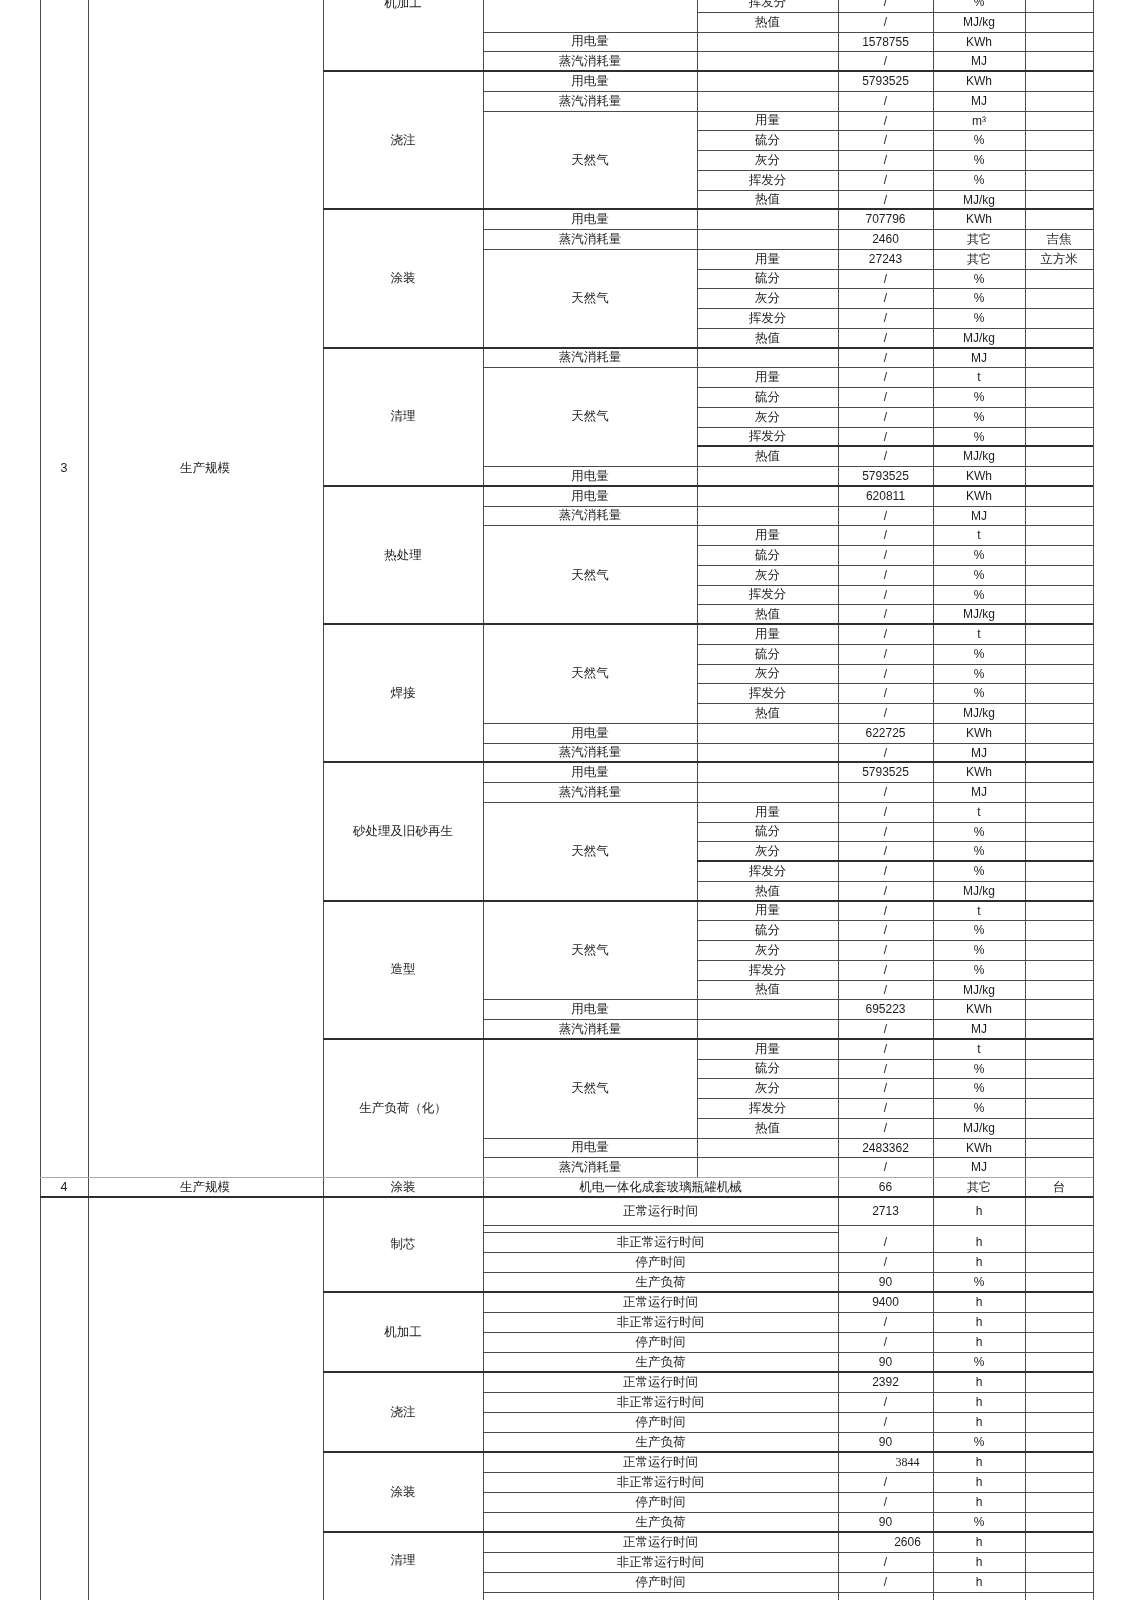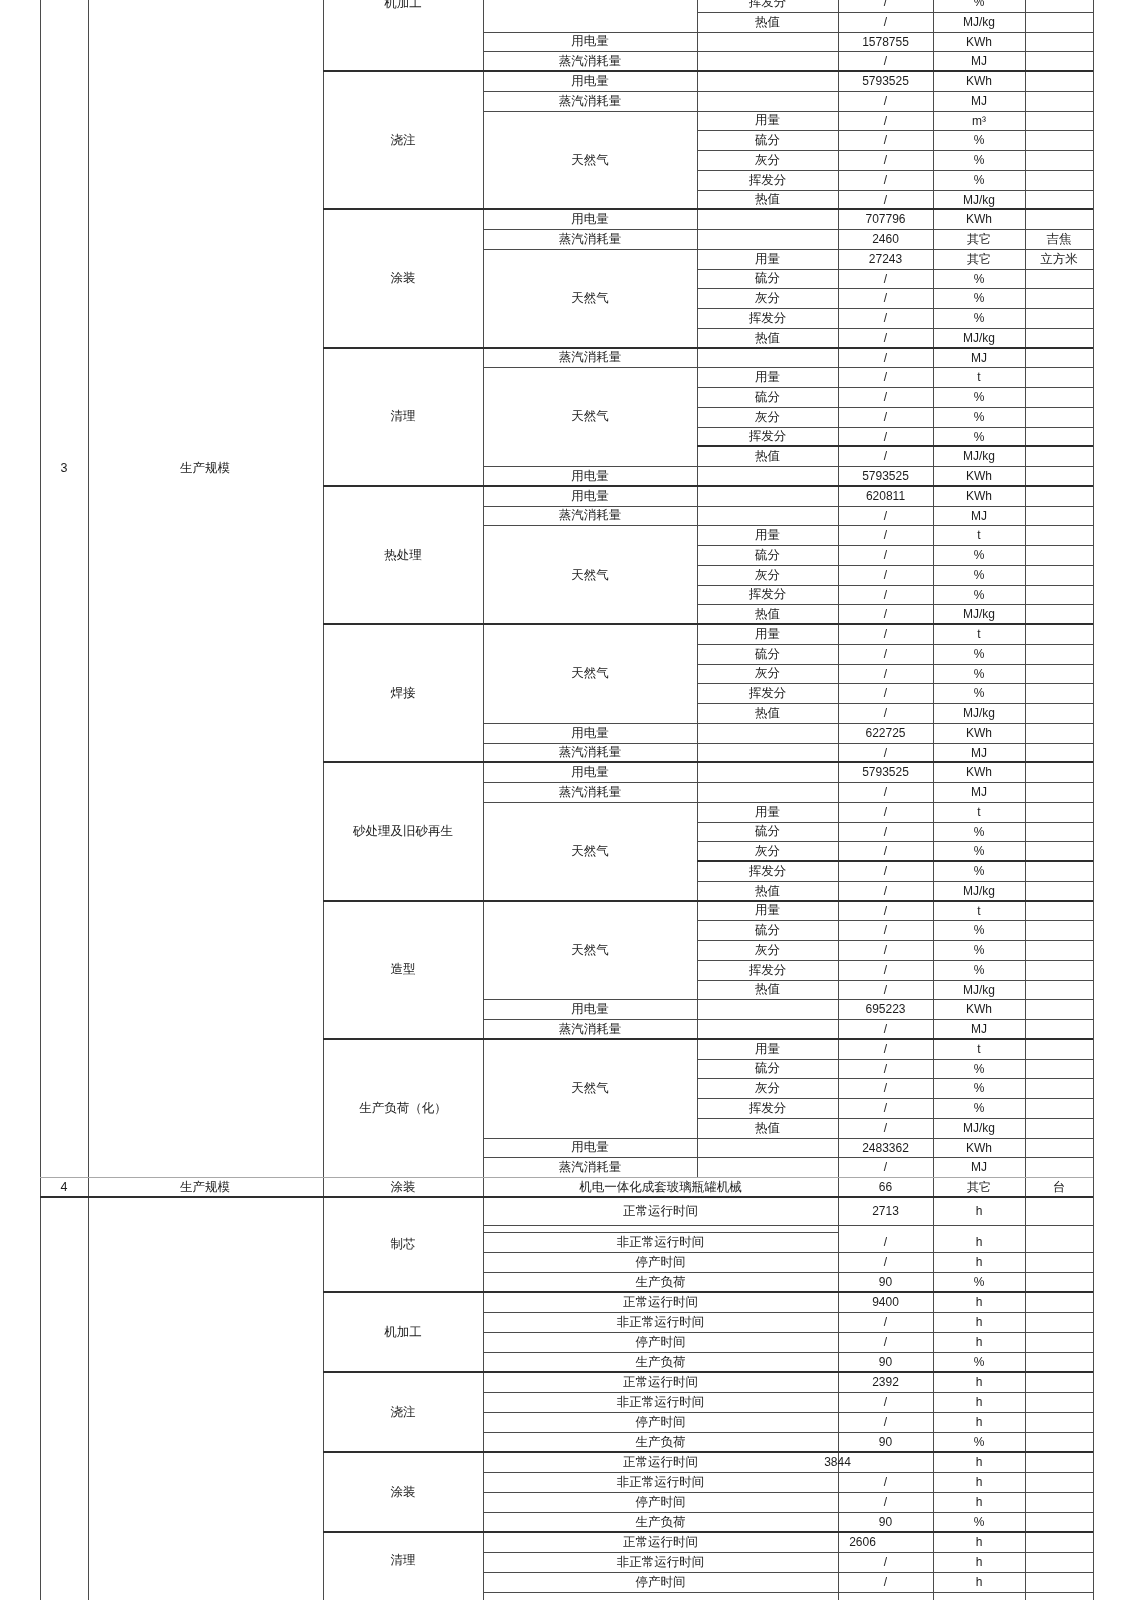--- a/index.html
+++ b/index.html
@@ -333,33 +333,33 @@
     <div class="cell" style="left: 483px; top: 1392px; width: 355px; height: 20px;">非正常运行时间</div>
     <div class="cell cell-val" style="left: 838px; top: 1392px; width: 95px; height: 20px;">/</div>
     <div class="cell cell-val" style="left: 933px; top: 1392px; width: 92px; height: 20px;">h</div>
     <div class="cell" style="left: 483px; top: 1412px; width: 355px; height: 20px;">停产时间</div>
     <div class="cell cell-val" style="left: 838px; top: 1412px; width: 95px; height: 20px;">/</div>
     <div class="cell cell-val" style="left: 933px; top: 1412px; width: 92px; height: 20px;">h</div>
     <div class="cell" style="left: 483px; top: 1432px; width: 355px; height: 20px;">生产负荷</div>
     <div class="cell cell-val" style="left: 838px; top: 1432px; width: 95px; height: 20px;">90</div>
     <div class="cell cell-val" style="left: 933px; top: 1432px; width: 92px; height: 20px;">%</div>
     <div class="cell" style="left: 483px; top: 1452px; width: 355px; height: 20px;">正常运行时间</div>
-    <div class="cell cell-val" style="left: 790px; top: 1452px; width: 95px; height: 20px;">3844</div>
+    <div class="cell cell-val" style="left: 860px; top: 1452px; width: 95px; height: 20px; font-family: Liberation Serif, serif;">3844</div>
     <div class="cell cell-val" style="left: 933px; top: 1452px; width: 92px; height: 20px;">h</div>
     <div class="cell" style="left: 483px; top: 1472px; width: 355px; height: 20px;">非正常运行时间</div>
     <div class="cell cell-val" style="left: 838px; top: 1472px; width: 95px; height: 20px;">/</div>
     <div class="cell cell-val" style="left: 933px; top: 1472px; width: 92px; height: 20px;">h</div>
     <div class="cell" style="left: 483px; top: 1492px; width: 355px; height: 20px;">停产时间</div>
     <div class="cell cell-val" style="left: 838px; top: 1492px; width: 95px; height: 20px;">/</div>
     <div class="cell cell-val" style="left: 933px; top: 1492px; width: 92px; height: 20px;">h</div>
     <div class="cell" style="left: 483px; top: 1512px; width: 355px; height: 20px;">生产负荷</div>
     <div class="cell cell-val" style="left: 838px; top: 1512px; width: 95px; height: 20px;">90</div>
     <div class="cell cell-val" style="left: 933px; top: 1512px; width: 92px; height: 20px;">%</div>
     <div class="cell" style="left: 483px; top: 1532px; width: 355px; height: 20px;">正常运行时间</div>
-    <div class="cell cell-val" style="left: 815px; top: 1532px; width: 95px; height: 20px;">2606</div>
+    <div class="cell cell-val" style="left: 860px; top: 1532px; width: 95px; height: 20px;">2606</div>
     <div class="cell cell-val" style="left: 933px; top: 1532px; width: 92px; height: 20px;">h</div>
     <div class="cell" style="left: 483px; top: 1552px; width: 355px; height: 20px;">非正常运行时间</div>
     <div class="cell cell-val" style="left: 838px; top: 1552px; width: 95px; height: 20px;">/</div>
     <div class="cell cell-val" style="left: 933px; top: 1552px; width: 92px; height: 20px;">h</div>
     <div class="cell" style="left: 483px; top: 1572px; width: 355px; height: 20px;">停产时间</div>
     <div class="cell cell-val" style="left: 838px; top: 1572px; width: 95px; height: 20px;">/</div>
     <div class="cell cell-val" style="left: 933px; top: 1572px; width: 92px; height: 20px;">h</div>
     <div class="mlabel" style="left: 64px; top: 468px;">3</div>
     <div class="mlabel" style="left: 205px; top: 468px;">生产规模</div>
     <div class="mlabel" style="left: 403px; top: 3px;">机加工</div>

